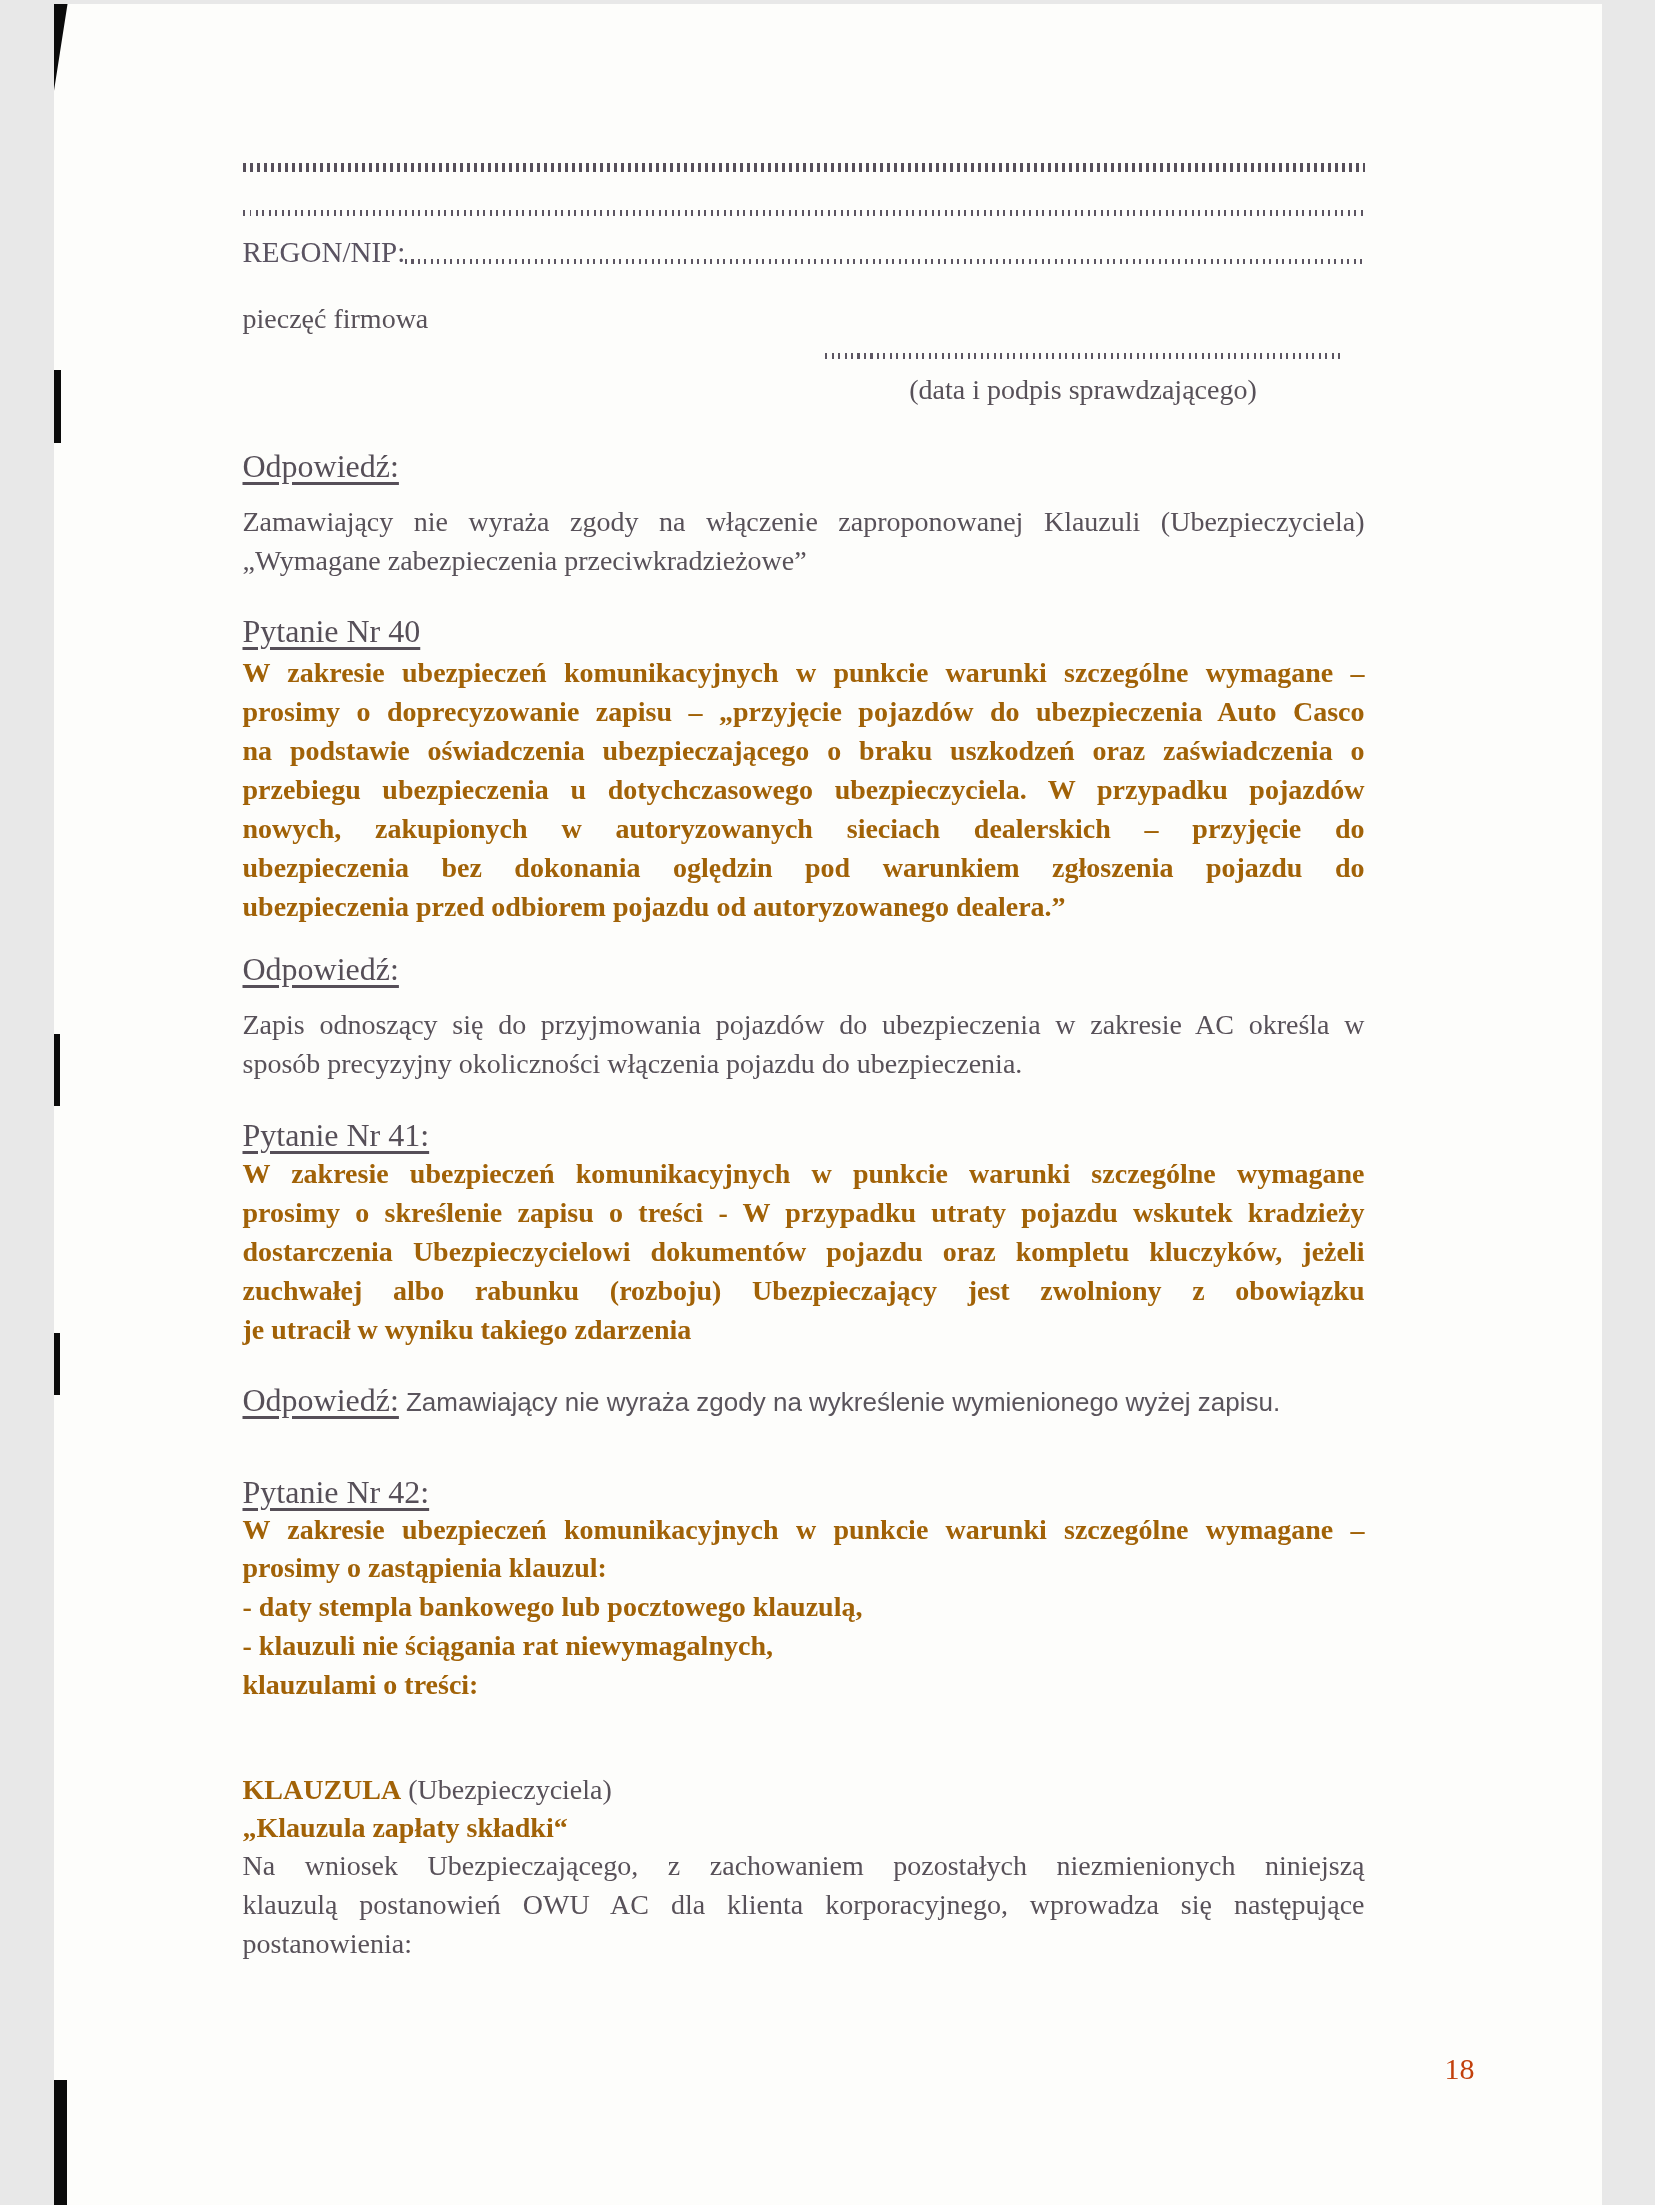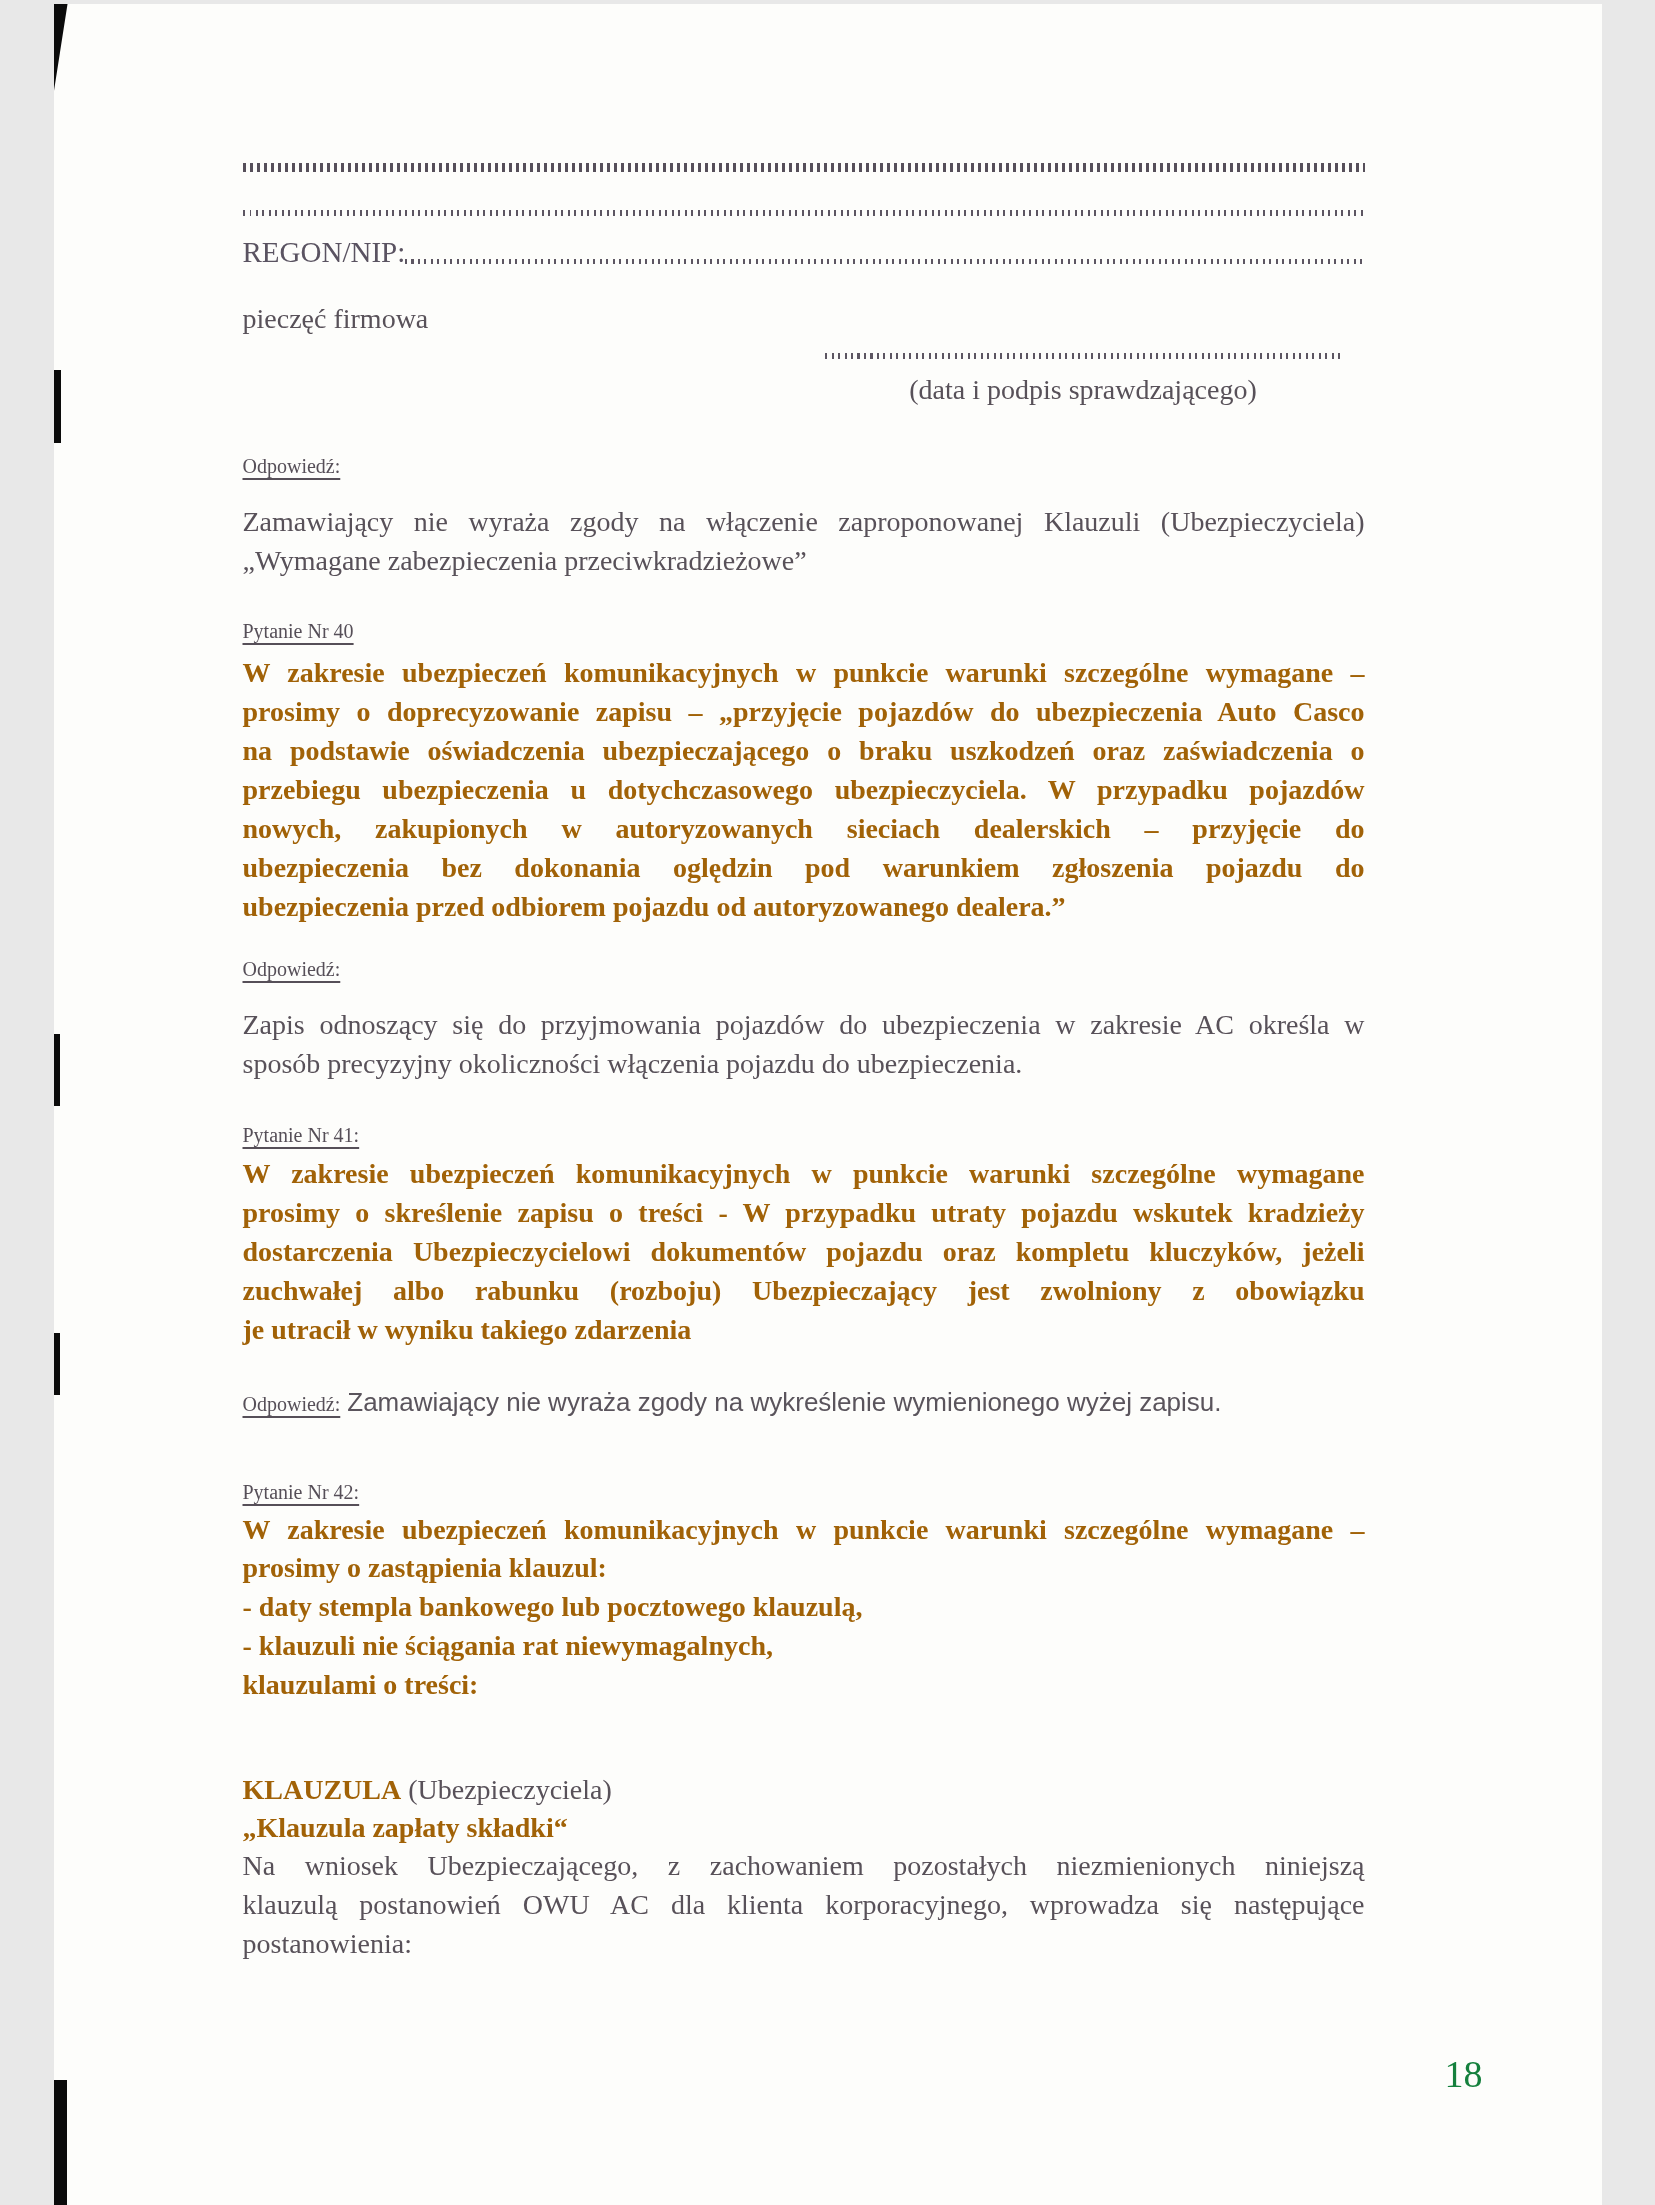--- a/index.html
+++ b/index.html
@@ -29,21 +29,21 @@
     background-image: repeating-linear-gradient(to right, #5d5662 0 2px, transparent 2px 6.5px);
   }
 
   .body-text {
     font-size: 28px;
     line-height: 39px;
     color: #585159;
   }
   .bold { font-weight: bold; color: #a16207; }
   .heading-underline {
-    font-size: 20px;
+    font-size: 32px;
     line-height: 36px;
     text-decoration: underline;
     text-underline-offset: 5px;
     color: #564f58;
   }
   .just .jl {
     text-align: justify;
     text-align-last: justify;
   }
   .sans-part {
@@ -67,22 +67,22 @@
   }
   .caption-center { text-align: center; }
 
   
   .mark { background: #0b0b0b; }
   .mark-wedge {
     background: #0b0b0b;
     clip-path: polygon(0 0, 100% 0, 0 100%);
   }
   .page-number {
-    font-size: 38px;
-    color: #15803d;
+    font-size: 30px;
+    color: #c2410c;
   }
 </style>
 </head>
 <body>
 
 <div class="page">
 
   <div class="abs mark-wedge" style="left:0; top:0; width:14px; height:90px;"></div>
   <div class="abs mark" style="left:0; top:366px; width:7px; height:73px;"></div>
   <div class="abs mark" style="left:0; top:1030px; width:6px; height:72px;"></div>

